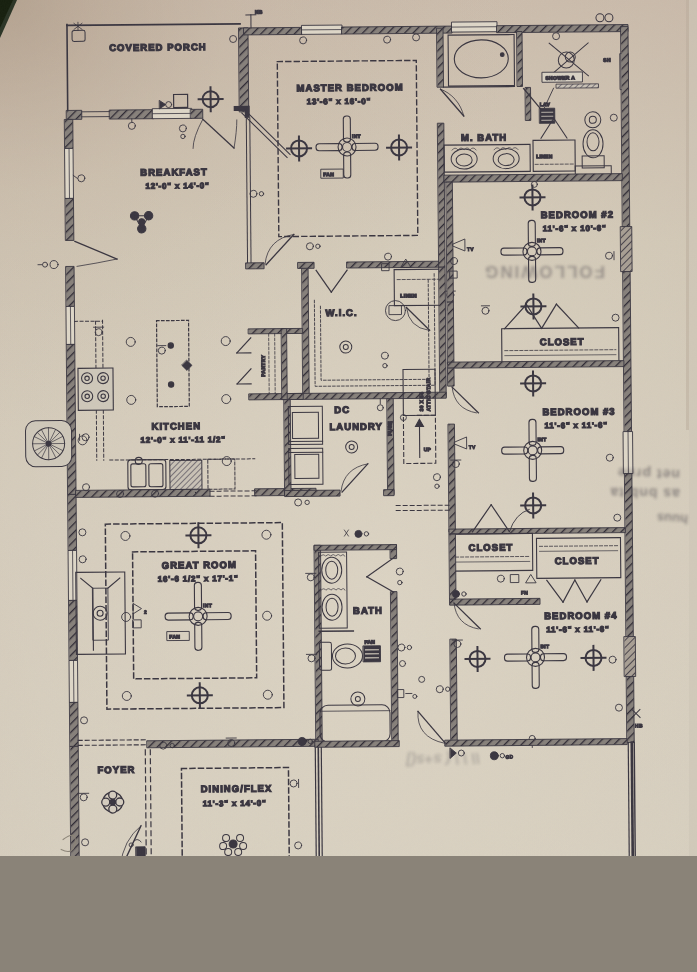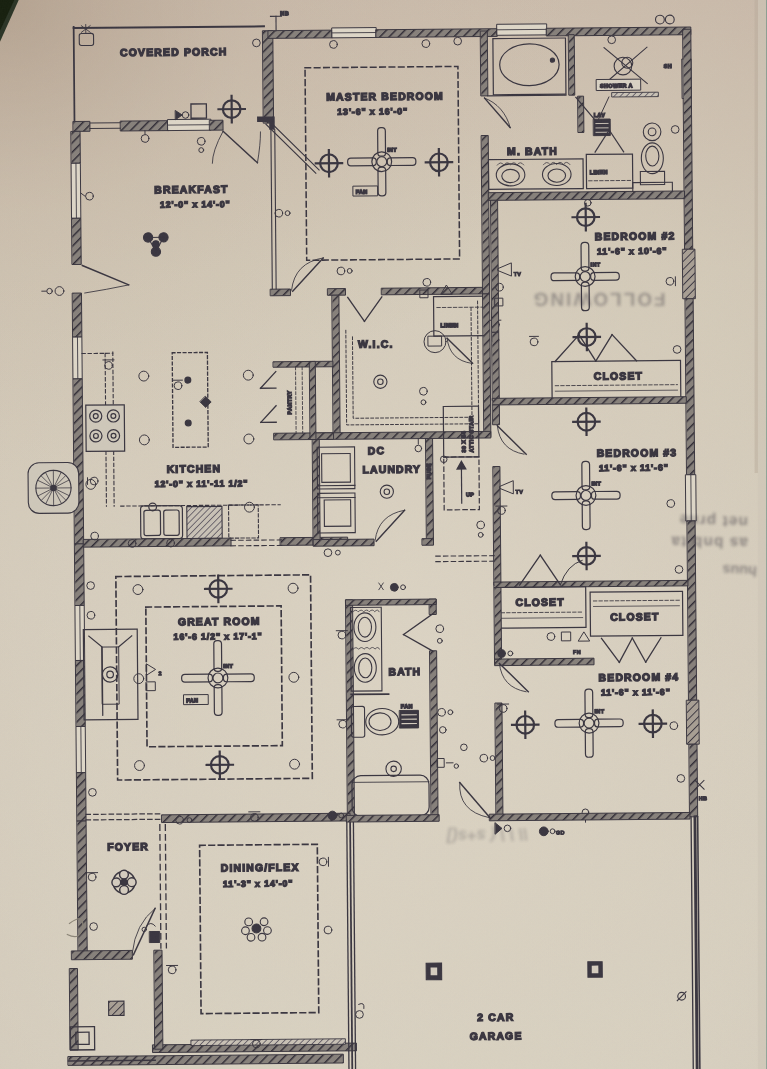--- a/index.html
+++ b/index.html
@@ -1,16 +1,16 @@
 <!DOCTYPE html>
 <html><head>
 <meta charset="utf-8">
 <style>
 html,body{margin:0;padding:0;background:#8a8378}
-#page{position:relative;width:697px;height:972px;overflow:hidden;background:#0f766e}
+#page{position:relative;width:697px;height:856px;overflow:hidden;background:#86efac}
 svg{display:block}
 text{font-family:"Liberation Sans",sans-serif;fill:#3a3640;font-weight:bold}
 .rm{font-size:9.5px;letter-spacing:1.05px}
 .dm{font-size:8px;letter-spacing:0.8px}
 .tn{font-size:5px;letter-spacing:0.3px}
 </style>
 </head>
 <body>
 <div id="page">
 <svg width="697" height="972" viewBox="0 0 697 972">

